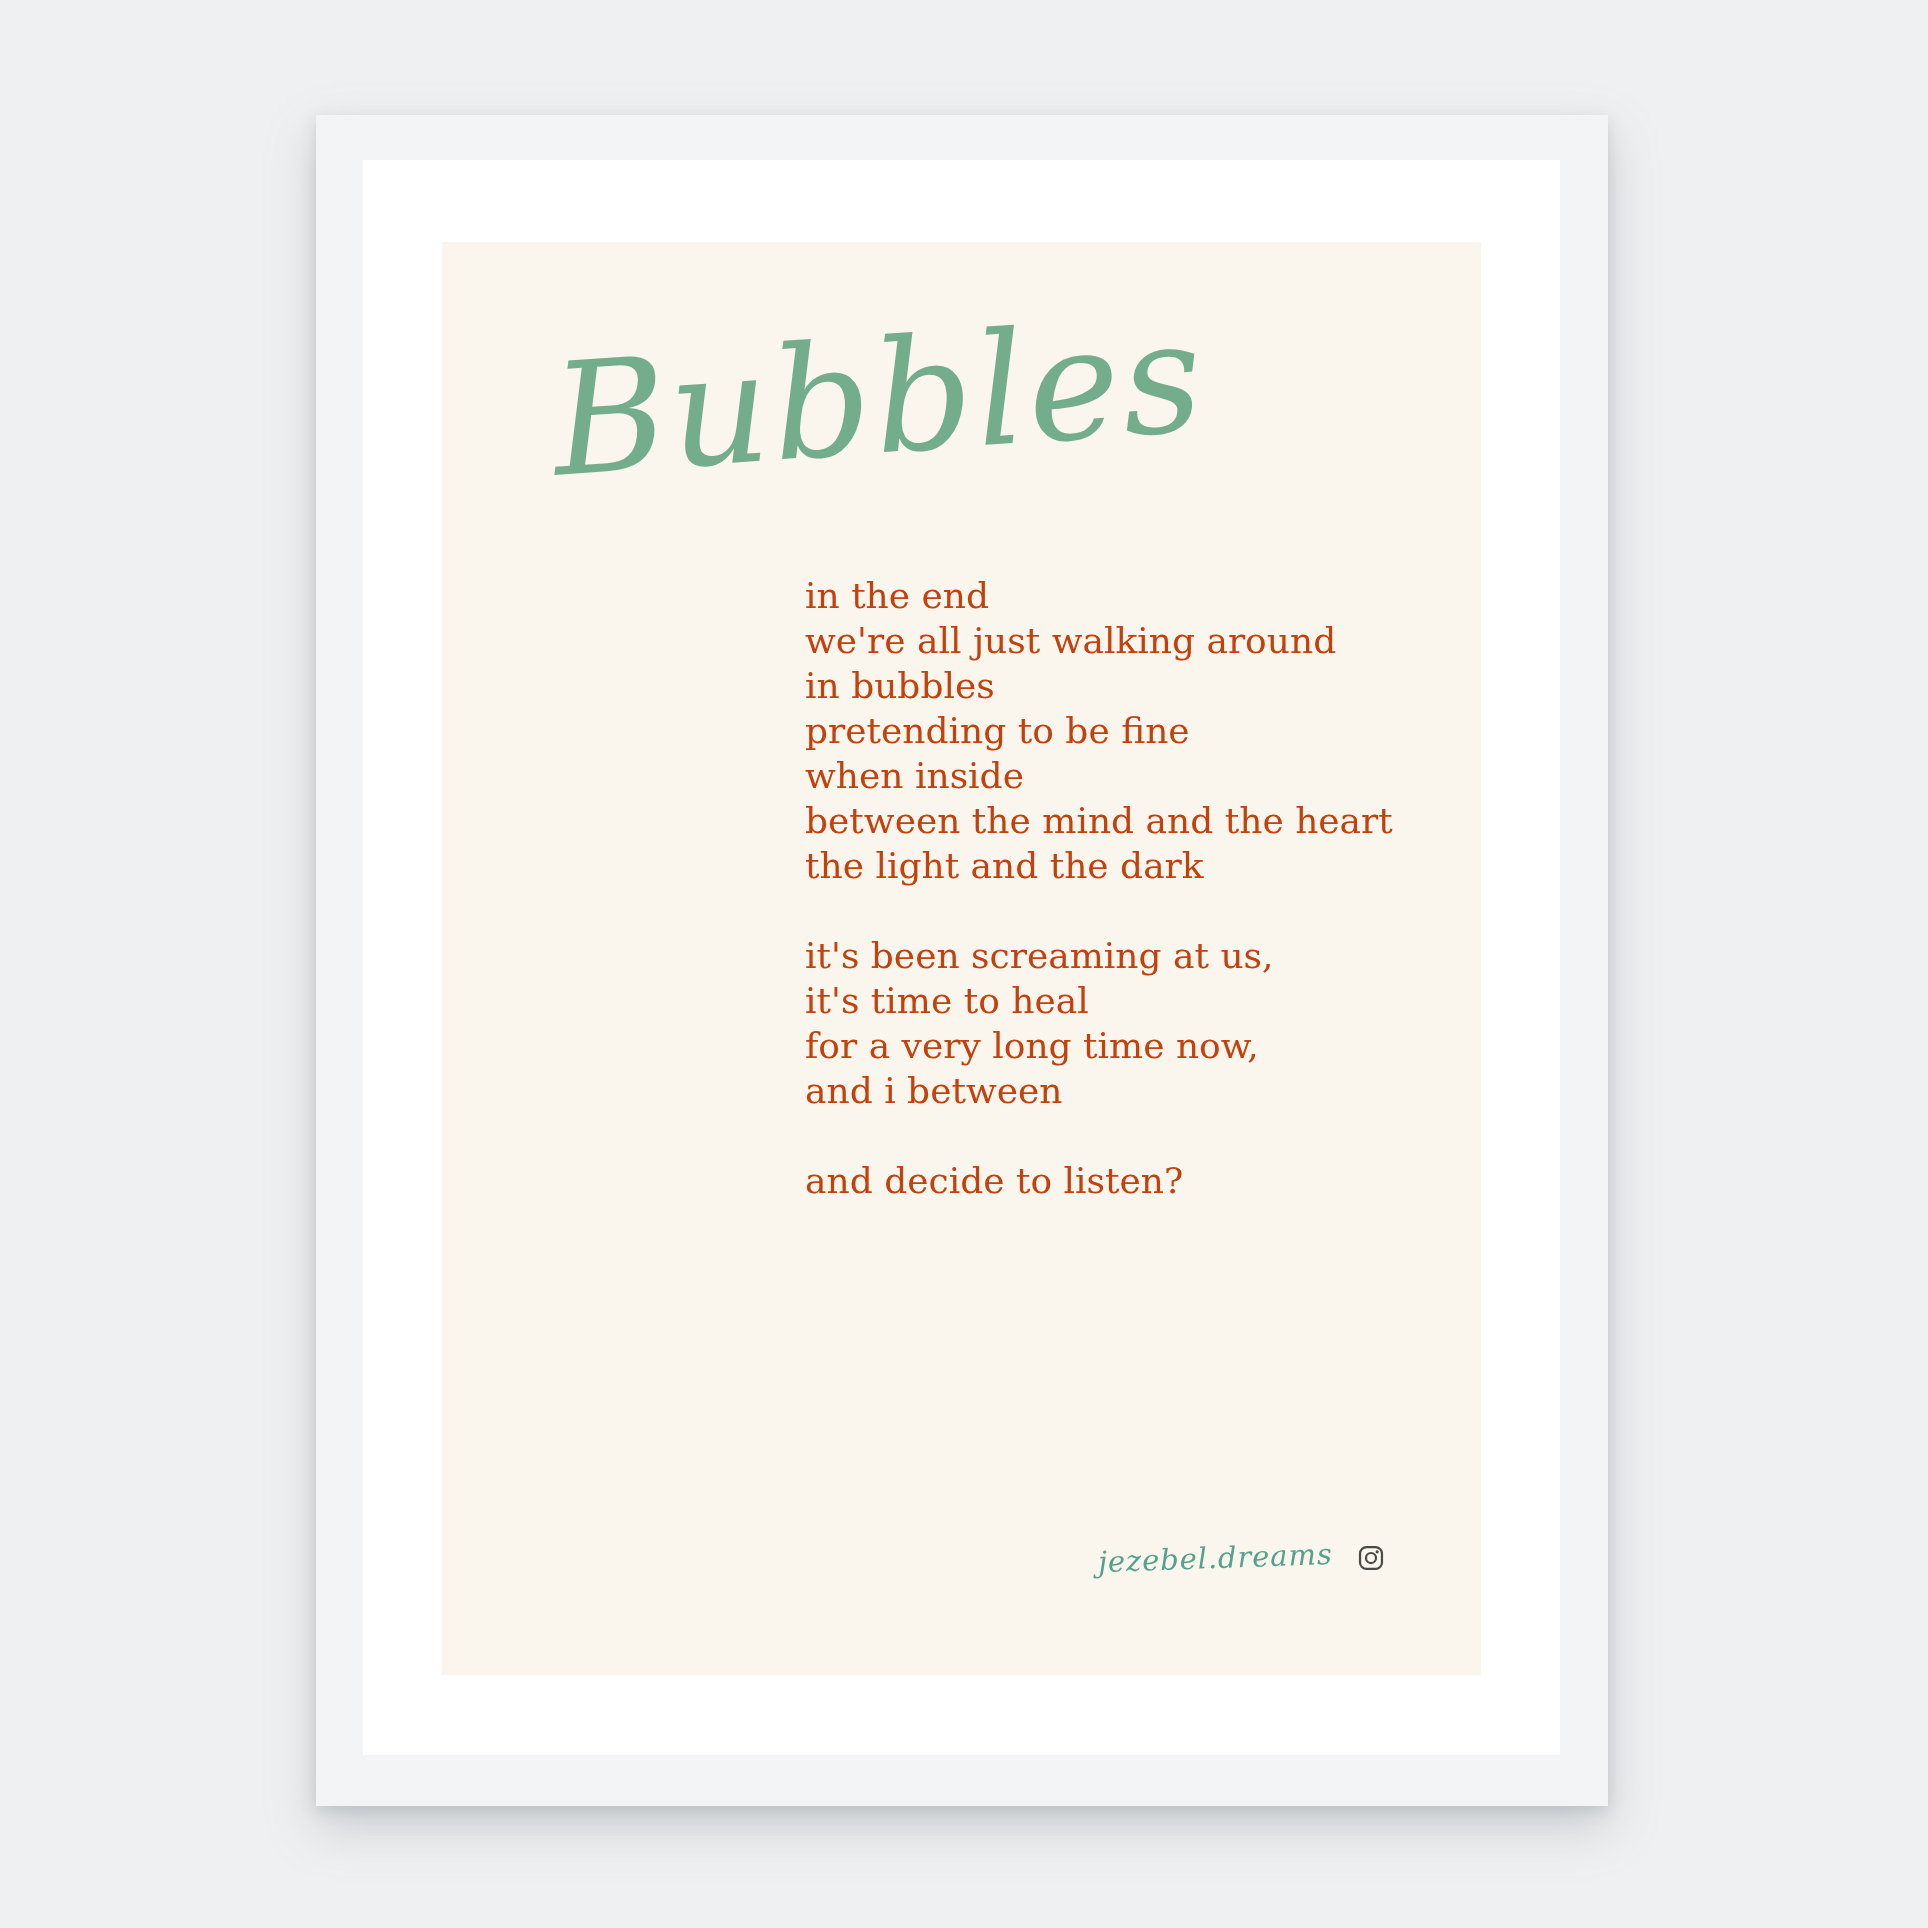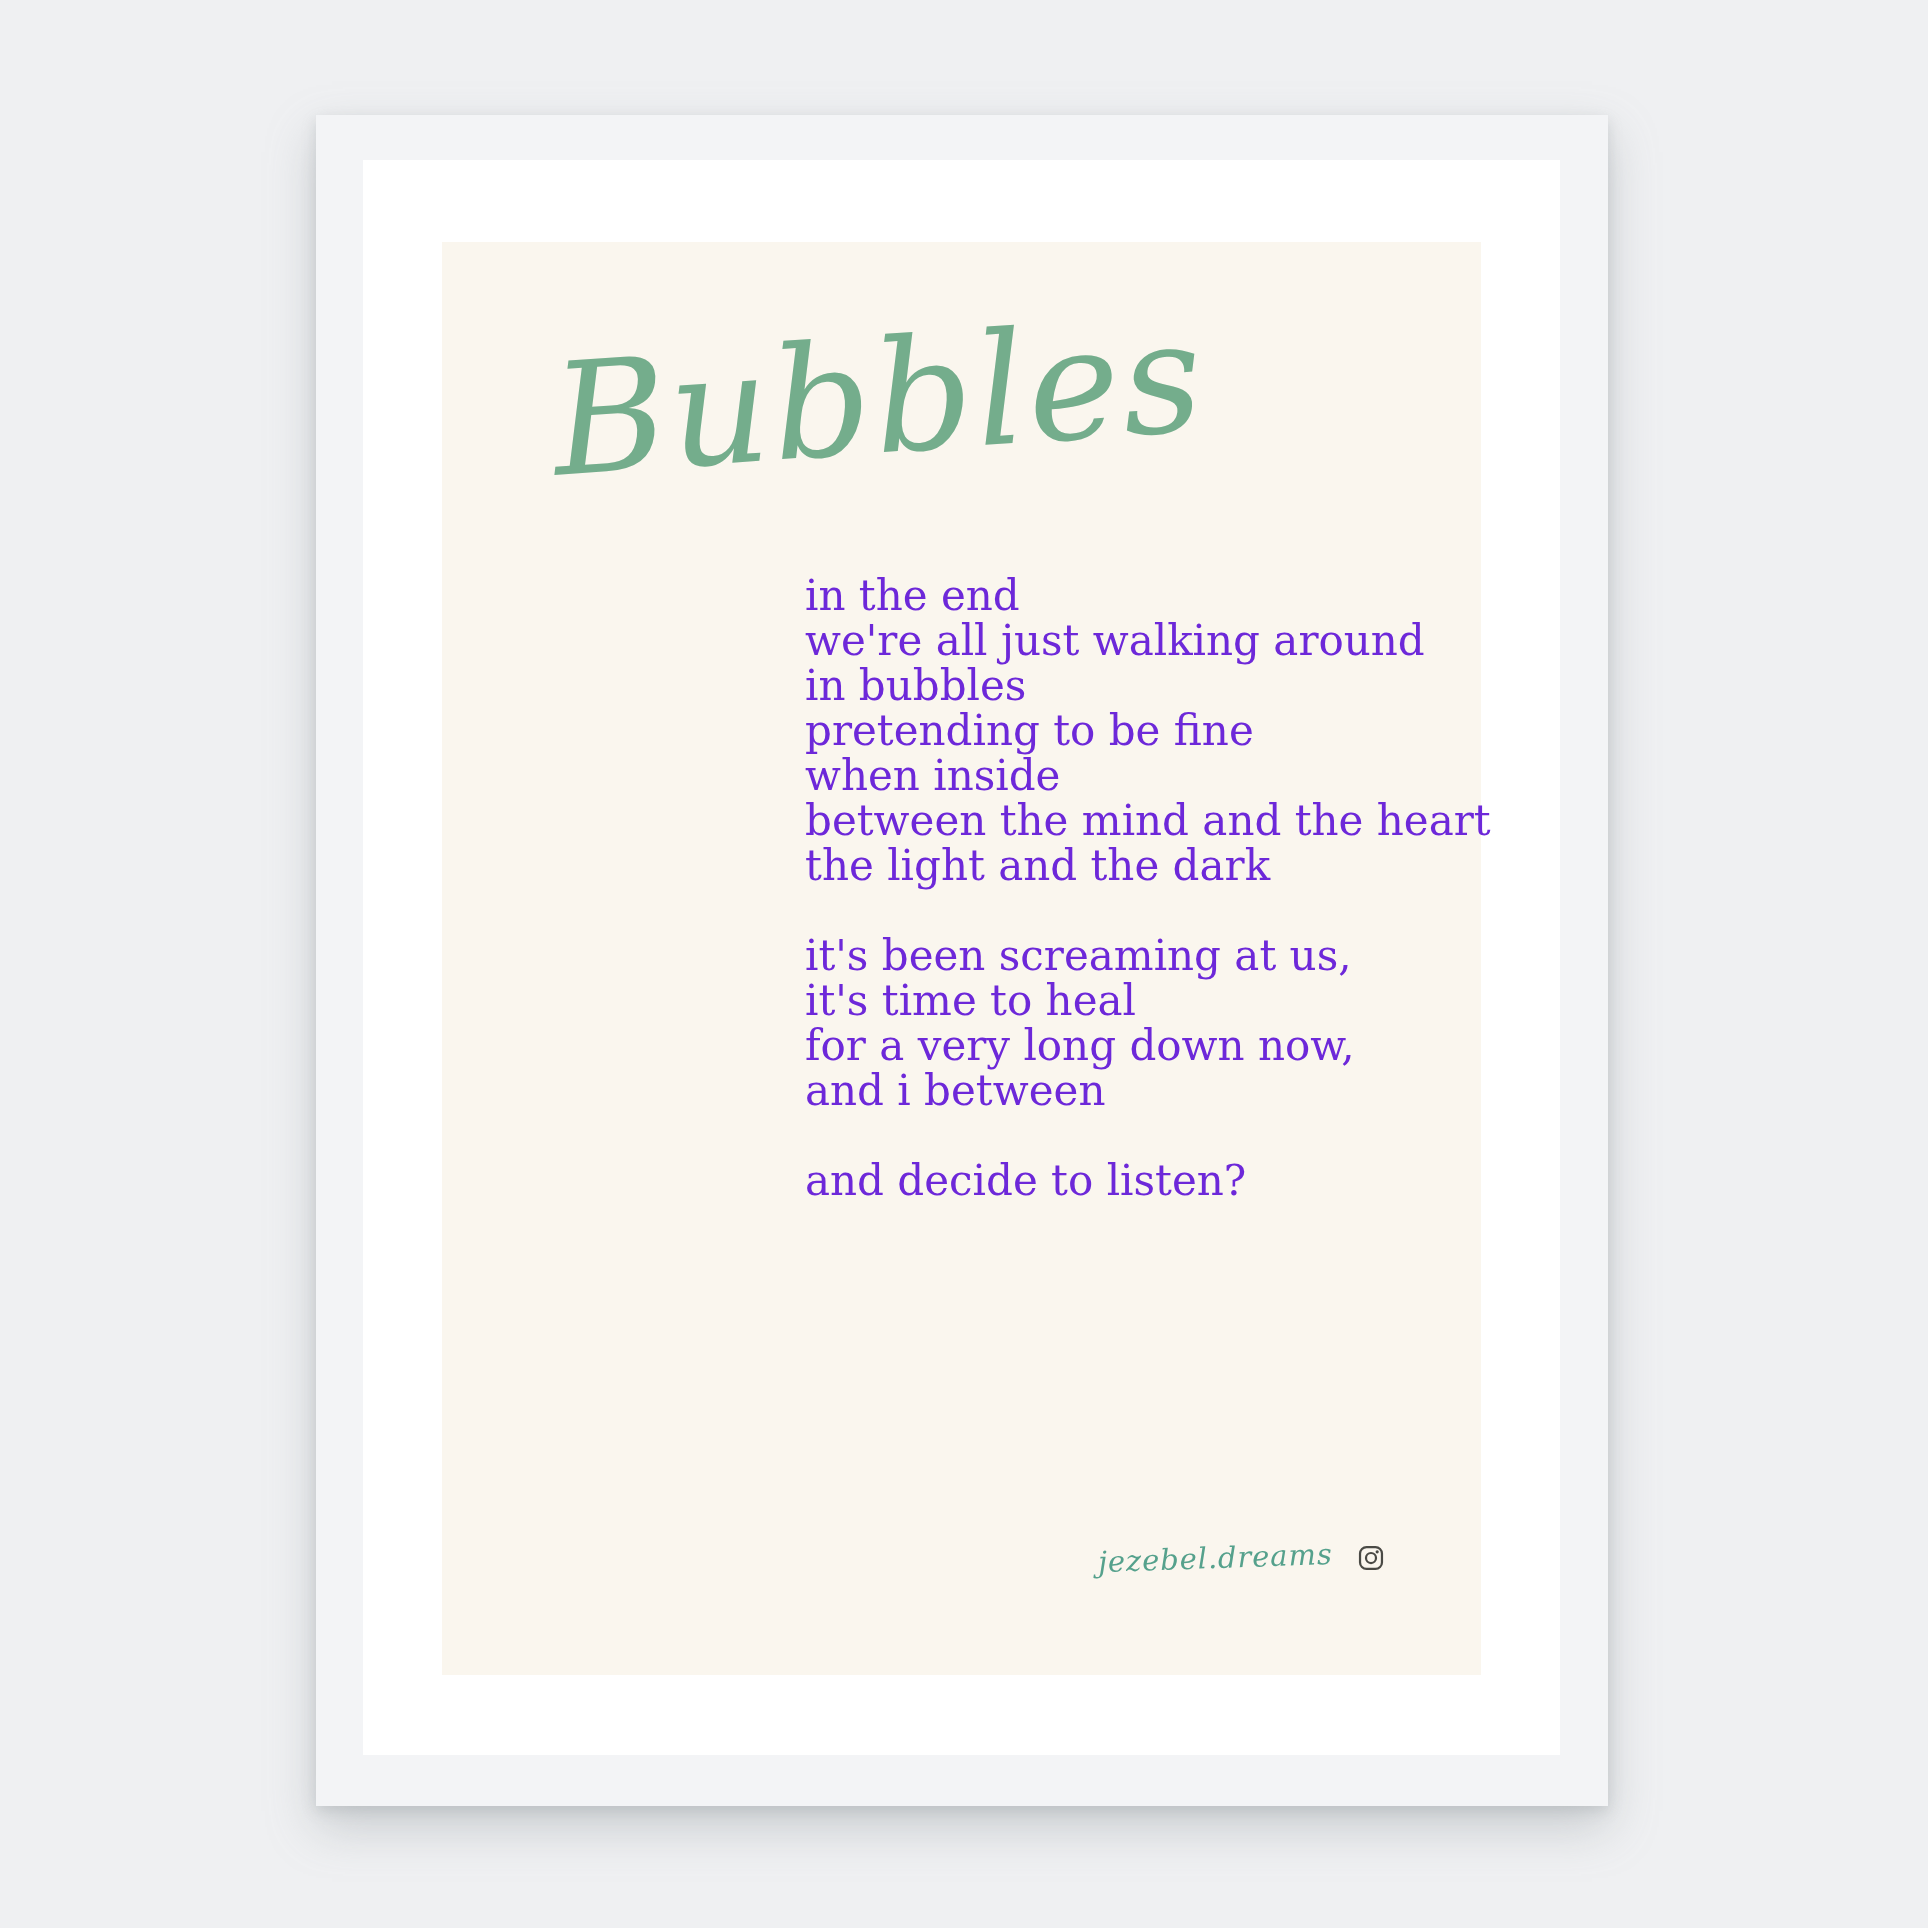--- a/index.html
+++ b/index.html
@@ -35,23 +35,23 @@
     font-size: 155px;
     line-height: 1.2;
     letter-spacing: 2.8px;
     color: #74ad8c;
     transform: rotate(-4deg);
     transform-origin: left center;
   }
   .poem {
     position: absolute;
     left: 363px; top: 331px;
-    font-size: 42px;
+    font-size: 36px;
     line-height: 45px;
-    color: #6d28d9;
+    color: #c2410c;
   }
   .stanza { margin-bottom: 45px; }
   .line { white-space: nowrap; }
   .sig-row {
     position: absolute;
     right: 96px; top: 1299px;
     display: flex;
     align-items: center;
     gap: 24.5px;
   }
@@ -79,21 +79,21 @@
             <div class="line">we're all just walking around</div>
             <div class="line">in bubbles</div>
             <div class="line">pretending to be fine</div>
             <div class="line">when inside</div>
             <div class="line">between the mind and the heart</div>
             <div class="line">the light and the dark</div>
           </div>
           <div class="stanza">
             <div class="line">it's been screaming at us,</div>
             <div class="line">it's time to heal</div>
-            <div class="line">for a very long down now,</div>
+            <div class="line">for a very long time now,</div>
             <div class="line">and i between</div>
           </div>
           <div class="stanza">
             <div class="line">and decide to listen?</div>
           </div>
         </div>
 
       <div class="sig-row">
         <span class="sig">jezebel.dreams</span>
         <span>

